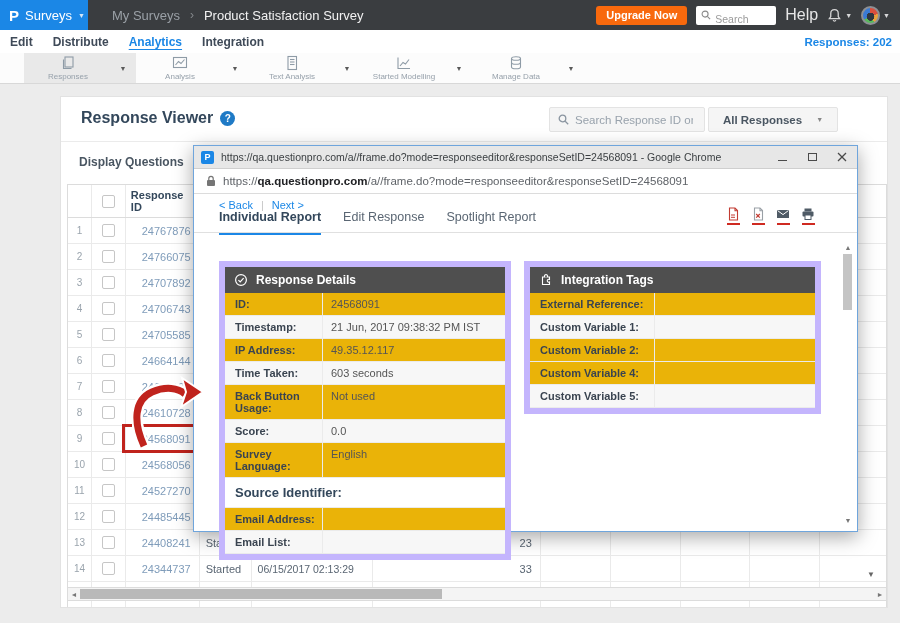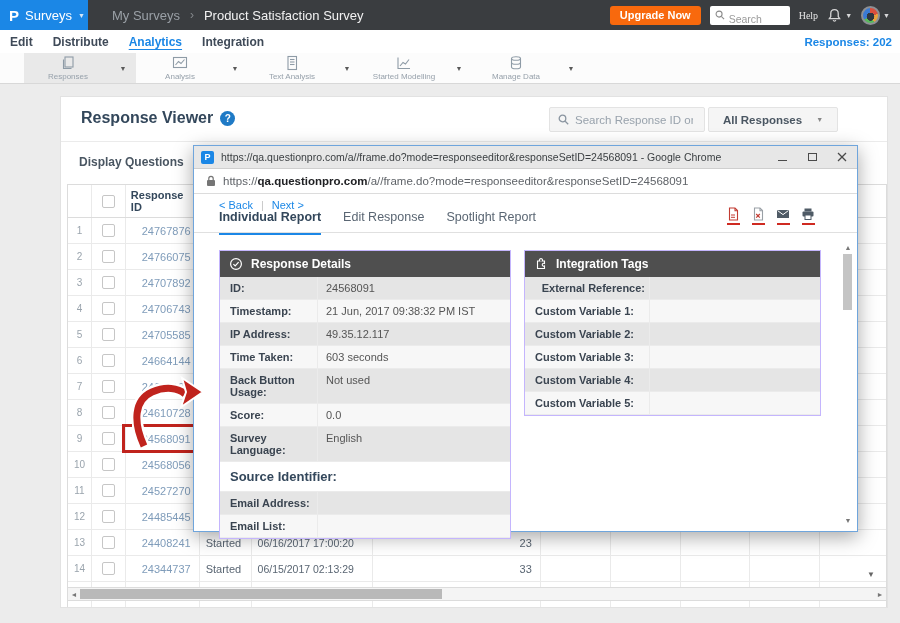--- a/index.html
+++ b/index.html
@@ -15,21 +15,21 @@
   .caret { font-size:7px; color:rgba(255,255,255,.8); }
   .breadcrumb { display:flex; align-items:center; gap:10px; margin-left:24px; font-size:13px; white-space:nowrap; }
   .bc-parent { color:#9aa0a6; cursor:pointer; }
   .bc-sep { color:#84888c; font-size:12px; }
   .bc-current { color:#f2f2f2; }
   .topbar-right { margin-left:auto; display:flex; align-items:center; gap:9px; padding-right:10px; }
   .upgrade-btn { background:#f8690d; color:#fff; border:none; border-radius:3px; font-size:11px; font-weight:bold; height:19px; padding:0 10px; font-family:inherit; cursor:pointer; }
   .top-search { width:80px; height:19px; background:#fff; border-radius:2px; display:flex; align-items:center; padding:0 5px; gap:4px; }
   .top-search input { border:none; outline:none; width:56px; font-size:10.5px; color:#333; background:transparent; font-family:inherit;margin-top:8px; }
   .top-search input::placeholder { color:#9a9a9a; }
-  .help-label { font-size:10px; color:#e6e6e6; cursor:pointer;font-family:Liberation Serif, serif; }
+  .help-label { font-size:16px; color:#e6e6e6; cursor:pointer; }
   .bell-wrap { display:flex; align-items:center; gap:3px; cursor:pointer; }
   .avatar-wrap { display:flex; align-items:center; gap:3px; cursor:pointer; }
   .avatar { width:19px; height:19px; border-radius:50%; border:2px solid #8d9094;
     background: radial-gradient(circle at 50% 58%, #2f3640 0 34%, rgba(0,0,0,0) 35%),
                 conic-gradient(#d94f3d 0 22%, #e8a33d 22% 42%, #58b85c 42% 66%, #3a7bd5 66% 100%); }
 
   
   .subnav { position:absolute; top:30px; left:0; width:900px; height:23px; background:#fff; display:flex; align-items:center; padding-left:10px; gap:4px; }
   .subnav-item { font-size:12px; font-weight:bold; color:#3f4a58; cursor:pointer; }
   .subnav-item.active { color:#1b87e6; text-decoration:underline; text-underline-offset:3px; }
@@ -98,21 +98,21 @@
   .bn-link { color:#1b87e6; cursor:pointer; }
   .bn-sep { color:#c5c5c5; }
   .ptabs { position:absolute; left:25px; top:16px; display:flex; gap:22px; }
   .ptab { font-size:12.5px; color:#5a6673; padding-bottom:8px; cursor:pointer; }
   .ptab.active { color:#33475b; font-weight:bold; border-bottom:3px solid #1b87e6; }
   .tab-divider { position:absolute; left:0; right:0; top:38px; height:1px; background:#e0e0e0; }
   .exports { position:absolute; right:42px; top:13px; display:flex; gap:11px; }
   .exp { display:flex; flex-direction:column; align-items:center; gap:2px; cursor:pointer; }
   .exp-underline { width:13px; height:2px; background:#cf2a21; }
 
-  .panel { position:absolute; top:56px; border:1px solid #c4b5fd; background:#e5e5e5; }
+  .panel { position:absolute; top:67px; border:6px solid #c4b5fd; background:#eab308; }
   .panel-left { left:25px; width:292px; }
   .panel-right { left:330px; width:297px; }
   .panel-h { height:26px; background:#4f4f4f; color:#fff; display:flex; align-items:center; gap:8px; padding-left:9px; font-size:12px; font-weight:bold; }
   .prow { display:flex; border-bottom:1px solid #ebebeb; min-height:22px; }
   .prow.alt { background:#f7f7f7; }
   .plabel { flex:none; padding:5px 4px 5px 10px; font-size:11px; font-weight:bold; color:#3a4450; border-right:1px solid #ebebeb; }
   .pvalue { flex:1; padding:5px 8px; font-size:11px; color:#555; }
   .psection { padding:7px 10px; font-size:13px; font-weight:bold; color:#33475b; border-bottom:1px solid #ebebeb; background:#fff; }
 
   .pscroll { position:absolute; right:3px; top:48px; width:12px; bottom:6px; }
@@ -742,33 +742,29 @@
       <div class="panel-h">
         <span>
           <svg width="14" height="14" viewBox="0 0 14 14">
               <path d="M3.5 4h2.3a1.5 1.5 0 1 1 2.4 0H10.5v2.4a1.5 1.5 0 1 0 0 2.6V11.5h-7z" stroke="#fff" stroke-width="1.1" fill="none"></path>
             </svg>
         </span>
         <span>Integration Tags</span>
       </div>
       <div id="it-rows">
           <div class="prow">
-            <span class="plabel" style="width: 125px; text-align: right;">External Reference:</span>
+            <span class="plabel" style="width: 125px;">External Reference:</span>
             <span class="pvalue"></span>
           </div>
           <div class="prow alt">
             <span class="plabel" style="width: 125px;">Custom Variable 1:</span>
             <span class="pvalue"></span>
           </div>
           <div class="prow">
             <span class="plabel" style="width: 125px;">Custom Variable 2:</span>
-            <span class="pvalue"></span>
-          </div>
-          <div class="prow alt">
-            <span class="plabel" style="width: 125px;">Custom Variable 3:</span>
             <span class="pvalue"></span>
           </div>
           <div class="prow">
             <span class="plabel" style="width: 125px;">Custom Variable 4:</span>
             <span class="pvalue"></span>
           </div>
           <div class="prow alt">
             <span class="plabel" style="width: 125px;">Custom Variable 5:</span>
             <span class="pvalue"></span>
           </div>

